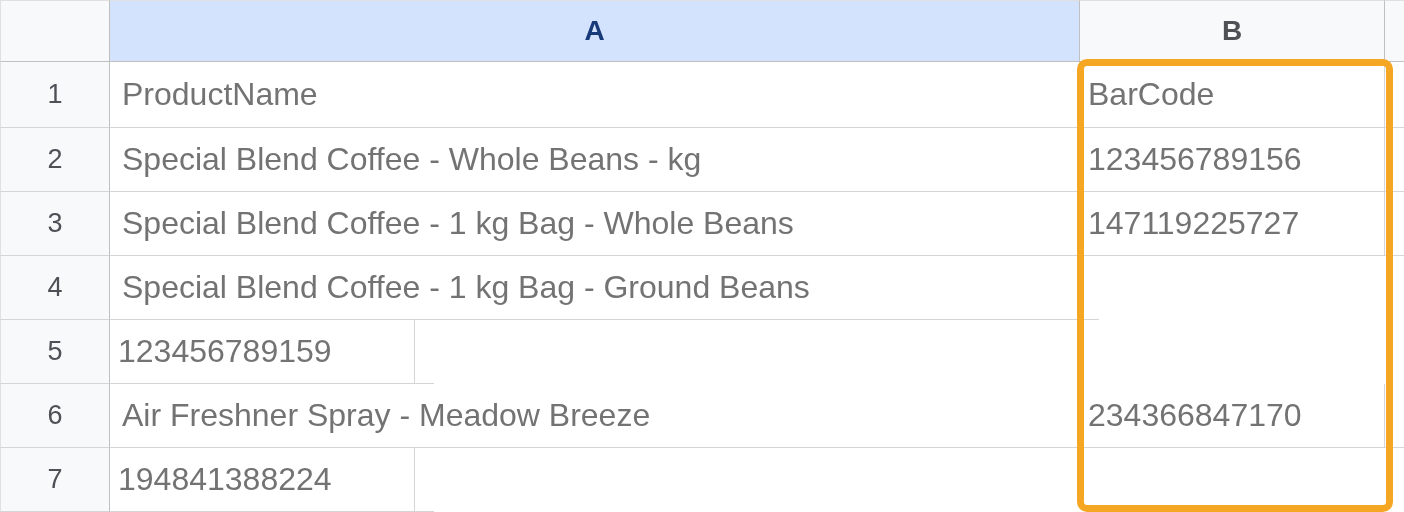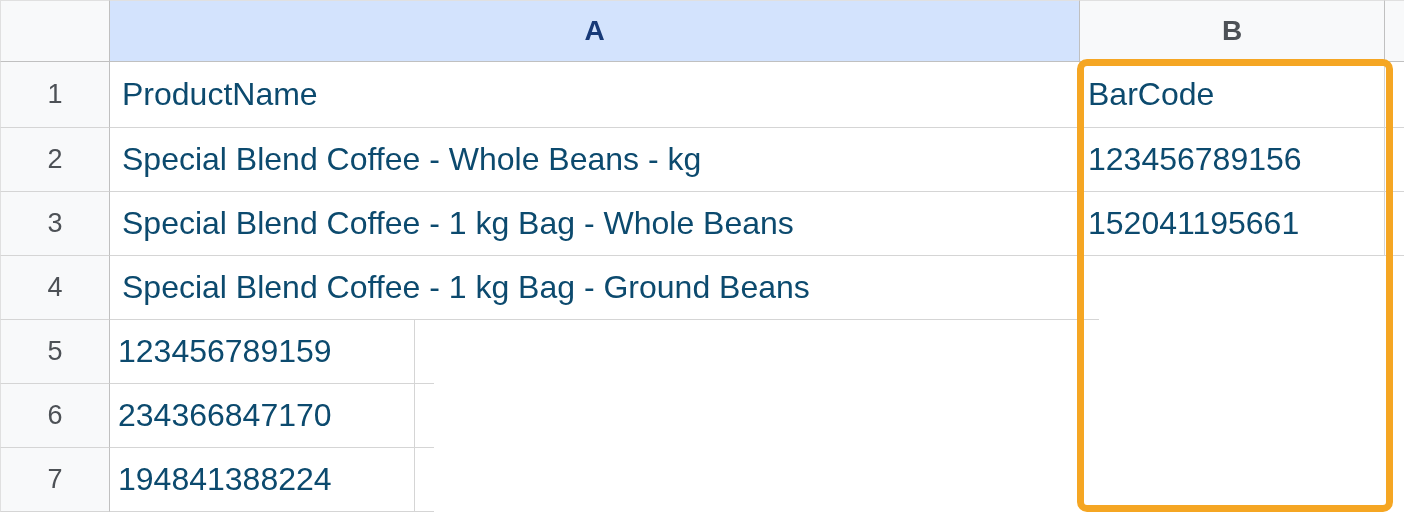--- a/index.html
+++ b/index.html
@@ -70,21 +70,21 @@
       background: #f8f9fa;
       border-right: 1px solid #c0c0c0;
       border-bottom: 1px solid #d5d5d5;
       border-left: 1px solid #e0e0e0;
     }
     .cell {
       display: flex;
       align-items: center;
       padding-left: 12px;
       font-size: 32px;
-      color: #0c4a6e;
+      color: #737373;
       border-right: 1px solid #d5d5d5;
       border-bottom: 1px solid #d5d5d5;
       background: #ffffff;
       white-space: nowrap;
       overflow: hidden;
     }
     .cell-a {
       width: 970px;
     }
     .cell-b {
@@ -135,38 +135,39 @@
   <div class="data-row">
     <div class="row-header">2</div>
     <div class="cell cell-a">Special Blend Coffee - Whole Beans - kg</div>
     <div class="cell cell-b">123456789156</div>
     <div class="cell cell-c"></div>
   </div>
 
   <div class="data-row">
     <div class="row-header">3</div>
     <div class="cell cell-a">Special Blend Coffee - 1 kg Bag - Whole Beans</div>
-    <div class="cell cell-b">152041195661</div>
+    <div class="cell cell-b">147119225727</div>
     <div class="cell cell-c"></div>
   </div>
 
   <div class="data-row">
     <div class="row-header">4</div>
     <div class="cell cell-a">Special Blend Coffee - 1 kg Bag - Ground Beans</div>
     <div class="cell cell-c"></div>
   </div>
 
   <div class="data-row">
     <div class="row-header">5</div>
     <div class="cell cell-b">123456789159</div>
     <div class="cell cell-c"></div>
   </div>
 
   <div class="data-row">
     <div class="row-header">6</div>
+    <div class="cell cell-a">Air Freshner Spray - Meadow Breeze</div>
     <div class="cell cell-b">234366847170</div>
     <div class="cell cell-c"></div>
   </div>
 
   <div class="data-row">
     <div class="row-header">7</div>
     <div class="cell cell-b">194841388224</div>
     <div class="cell cell-c"></div>
   </div>
 

